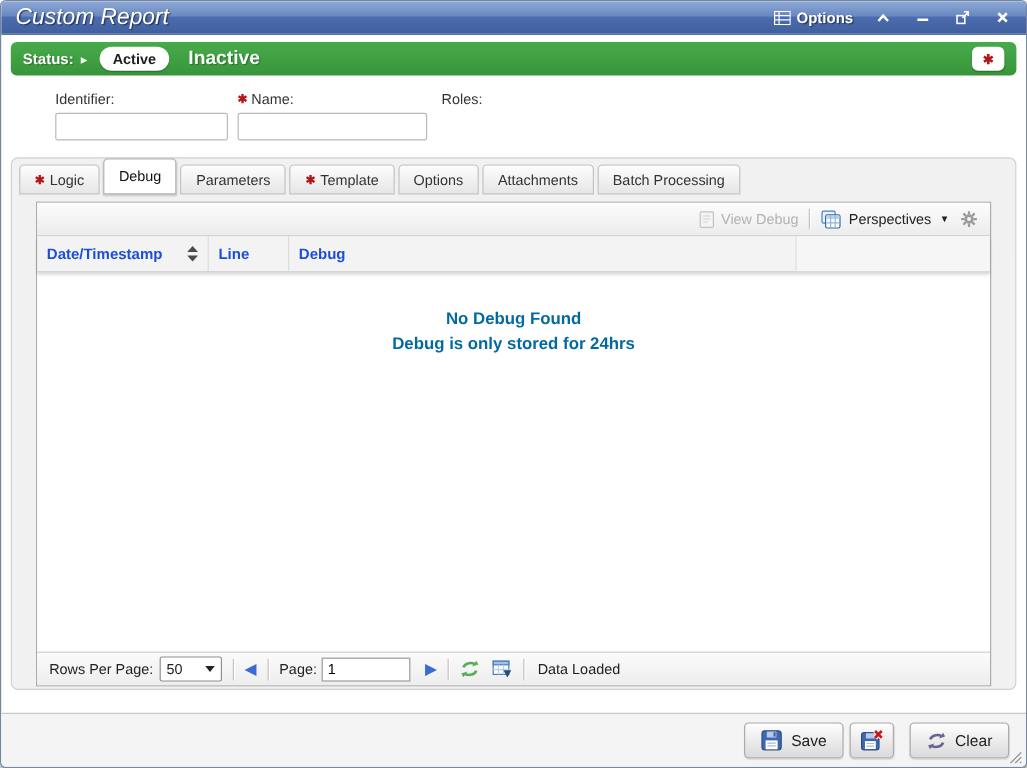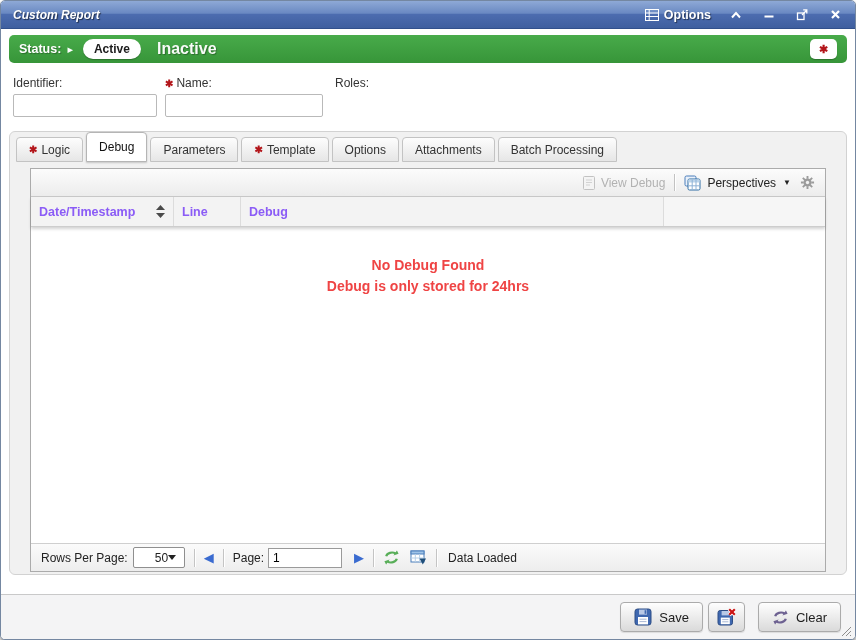--- a/index.html
+++ b/index.html
@@ -7,42 +7,42 @@
   body{font-family:"Liberation Sans",sans-serif;font-size:12px;color:#222;}
 
   .window{position:relative;width:856px;height:640px;border:1px solid #7487a1;border-radius:5px;
           overflow:hidden;background:#fff;display:flex;flex-direction:column;
           box-shadow:0 3px 4px rgba(0,0,0,.45);}
 
   
   .titlebar{height:28px;flex:0 0 28px;display:flex;align-items:center;padding:0 12px;
             background:linear-gradient(#8ea9d6 0%,#6a89c2 45%,#4c6caf 50%,#3f5f9f 100%);
             border-bottom:1px solid #31508c;}
-  .titlebar .title{color:#fff;font-weight:bold;font-style:italic;font-size:12px;
+  .titlebar .title{color:#fff;font-weight:normal;font-style:italic;font-size:19px;
                    text-shadow:1px 1px 1px rgba(0,0,0,.55);}
   .tb-right{margin-left:auto;display:flex;align-items:center;gap:17px;}
   .tb-options{display:flex;align-items:center;gap:5px;cursor:pointer;}
   .tb-options span{color:#fff;font-weight:bold;font-size:12.5px;text-shadow:1px 1px 1px rgba(0,0,0,.5);}
   .tb-ctrl{display:flex;align-items:center;justify-content:center;width:16px;height:16px;cursor:pointer;}
 
   
   .statusbar{margin:6px 8px 0;height:28px;flex:0 0 28px;border-radius:5px;
              background:linear-gradient(#48ab4a,#379539);display:flex;align-items:center;padding:0 10px;}
   .statusbar .st-label{color:#fff;font-weight:bold;font-size:12.5px;text-shadow:1px 1px 1px rgba(0,0,0,.3);}
   .statusbar .st-arrow{color:#fff;font-size:11px;margin-left:6px;}
   .pill{margin-left:10px;background:#fff;border-radius:10px;padding:3px 11px;font-weight:bold;
         color:#1c1c1c;font-size:12px;cursor:pointer;box-shadow:0 1px 1px rgba(0,0,0,.25);}
   .st-inactive{margin-left:16px;color:rgba(255,255,255,.96);font-weight:bold;font-size:16px;
                text-shadow:1px 1px 1px rgba(0,0,0,.3);cursor:pointer;}
   .st-asterisk-btn{margin-left:auto;width:27px;height:20px;background:#fff;border-radius:5px;
                    display:flex;align-items:center;justify-content:center;cursor:pointer;
                    color:#b3151a;font-weight:bold;font-size:11px;box-shadow:0 1px 1px rgba(0,0,0,.25);}
 
   
-  .form-row{display:flex;align-items:flex-start;padding:13px 12px 9px;height:64px;flex:0 0 auto;}
+  .form-row{display:flex;align-items:flex-start;padding:13px 1px 9px;height:64px;flex:0 0 auto;margin-left:44px;}
   .field{display:flex;flex-direction:column;}
   .field .flabel{font-size:12px;color:#333;margin-bottom:4px;display:flex;align-items:center;gap:3px;}
   .req{color:#b3151a;font-size:10px;font-weight:bold;}
   .tinput{height:23px;border:1px solid #b9b9b9;border-radius:2px;padding:0 5px;font-size:12px;
           font-family:"Liberation Sans",sans-serif;outline:none;}
   .f-identifier{width:144px;}
   .f-name{width:158px;margin-left:8px;}
   .f-roles{width:228px;margin-left:12px;}
   .select-box{height:25px;border:1px solid #b5b5b5;border-radius:4px;background:#fff;display:flex;
               align-items:center;padding:0 8px;color:#555;cursor:pointer;}
@@ -65,36 +65,36 @@
                 border-bottom:1px solid #c9c9c9;display:flex;align-items:center;
                 justify-content:flex-end;padding:0 10px;gap:9px;}
   .tool-btn{display:flex;align-items:center;gap:5px;cursor:pointer;font-size:12px;color:#222;}
   .tool-btn.disabled{color:#b2b2b2;cursor:default;}
   .vsep{width:1px;height:17px;background:#c2c2c2;box-shadow:1px 0 0 #fff;}
   .caret{font-size:8px;color:#222;margin-left:2px;}
 
   .grid-header{height:30px;flex:0 0 30px;display:flex;background:#f3f3f3;border-bottom:1px solid #cdcdcd;
                box-shadow:0 2px 3px rgba(0,0,0,.18);position:relative;z-index:1;}
   .gcol{display:flex;align-items:center;padding:0 8px;border-right:1px solid #dcdcdc;
-        font-weight:bold;font-size:12.5px;color:#8b5cf6;}
+        font-weight:bold;font-size:12.5px;color:#1d4ed8;}
   .gcol.sortable{justify-content:space-between;cursor:pointer;}
   .gc-timestamp{width:143px;}
   .gc-line{width:67px;}
   .gc-debug{width:423px;}
   .gc-fill{flex:1;border-right:none;background:#f6f6f6;}
 
   .grid-body{flex:1;background:#fff;text-align:center;padding-top:28px;}
-  .empty-line{font-weight:bold;font-size:14px;color:#ef4444;line-height:21px;}
+  .empty-line{font-weight:bold;font-size:14px;color:#0369a1;line-height:21px;}
 
   .pagination{height:28px;flex:0 0 28px;border-top:1px solid #cfcfcf;
               background:linear-gradient(#fbfbfb,#ededed);display:flex;align-items:center;
               padding:0 10px;font-size:12px;color:#222;}
   .pg-sep{width:1px;height:18px;background:#c4c4c4;box-shadow:1px 0 0 #fff;margin:0 9px;}
   .fake-select{width:52px;height:21px;border:1px solid #8f8f8f;border-radius:2px;background:#fff;
-               display:flex;align-items:center;padding:0 21px;margin-left:5px;cursor:pointer;}
+               display:flex;align-items:center;padding:0 5px;margin-left:5px;cursor:pointer;}
   .fake-select .tri{margin-left:auto;width:0;height:0;border-left:4px solid transparent;
                     border-right:4px solid transparent;border-top:5px solid #222;}
   .page-input{width:74px;height:20px;border:1px solid #9a9a9a;background:#fff;padding:0 4px;
               font-size:12px;margin-left:4px;font-family:"Liberation Sans",sans-serif;}
   .pg-arrow{color:#3a6bd0;font-size:13px;cursor:pointer;line-height:1;}
   .pg-icon{display:flex;align-items:center;cursor:pointer;}
   .pg-status{margin-left:2px;color:#222;}
 
   
   .footer{margin-top:auto;height:45px;flex:0 0 45px;border-top:1px solid #c9c9c9;background:#f4f4f5;

